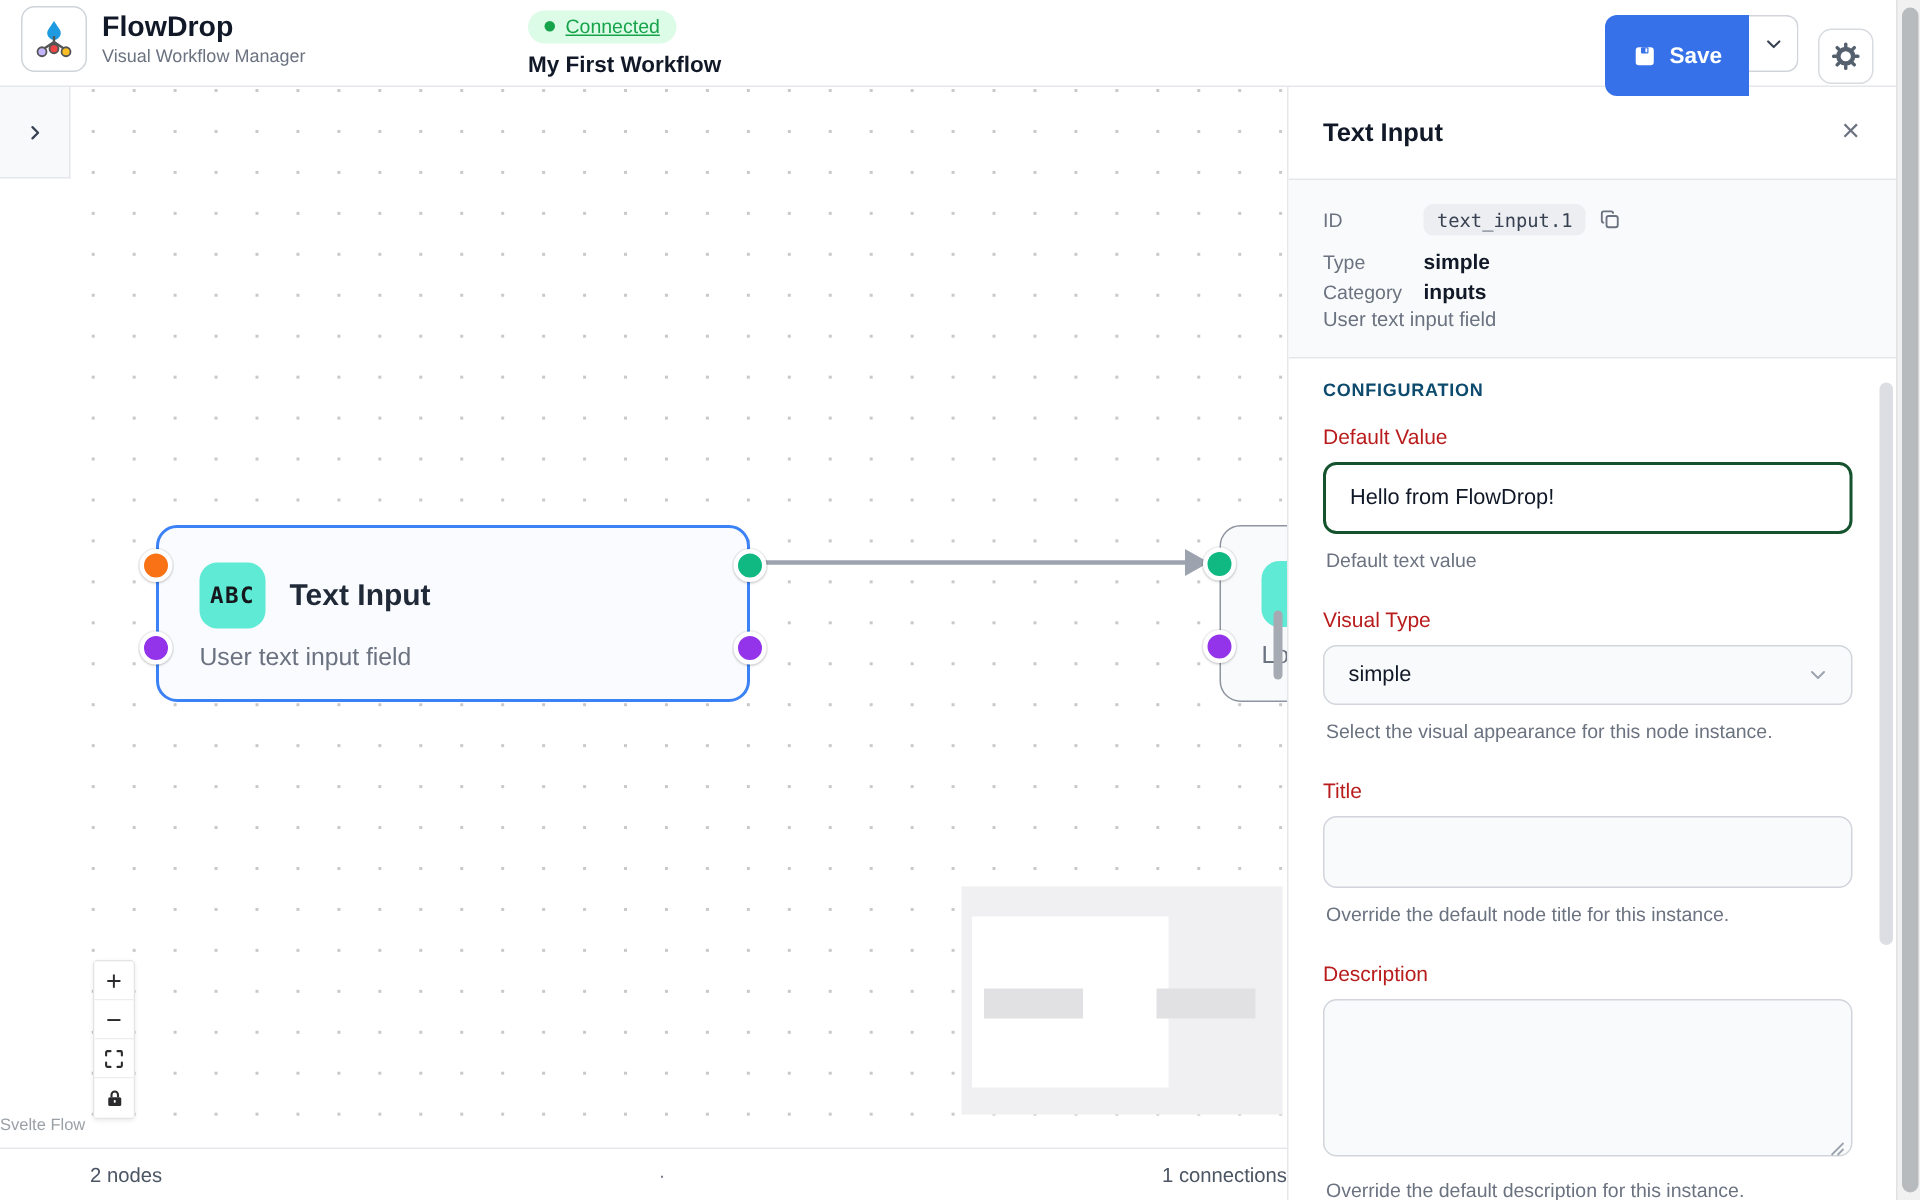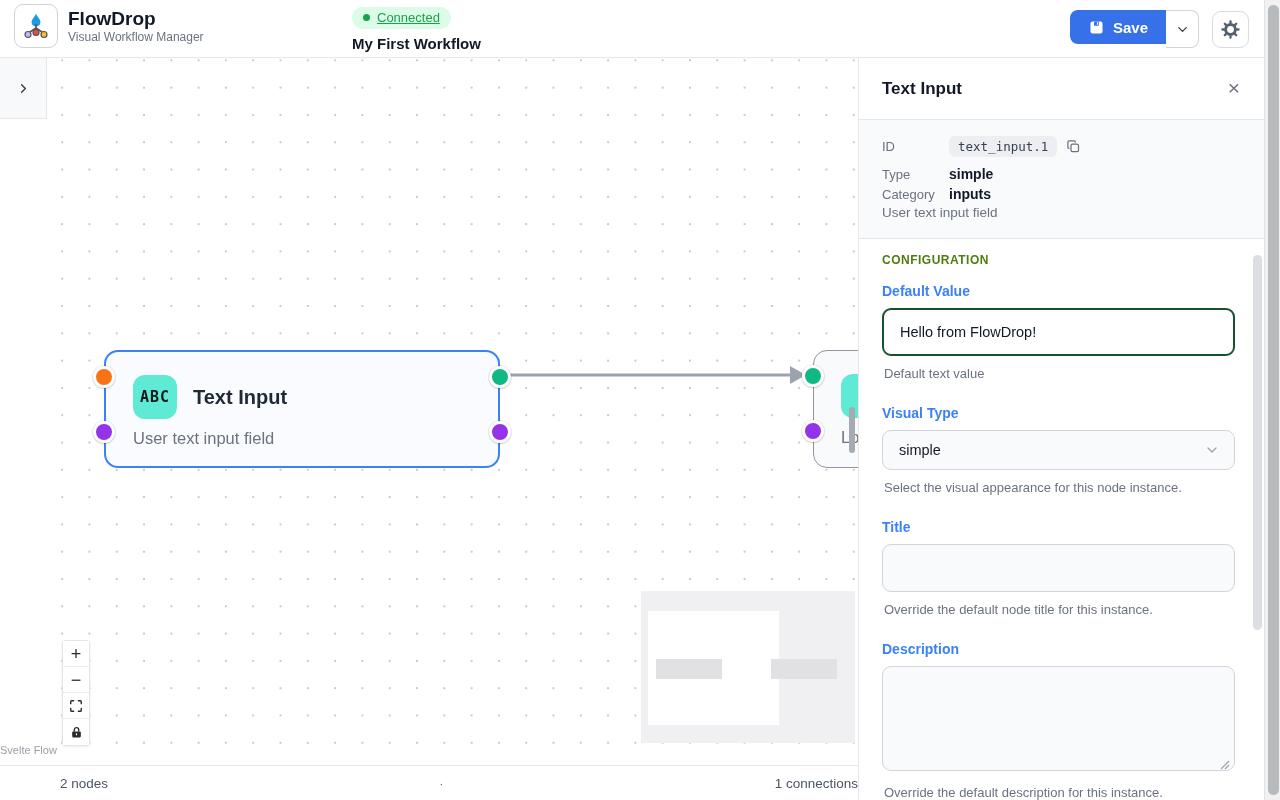--- a/index.html
+++ b/index.html
@@ -16,21 +16,21 @@
   .app-name { font-size:19px; font-weight:700; color:#111827; line-height:22px; }
   .app-sub { font-size:12px; color:#6b7280; line-height:15px; }
   .wf-center { position:absolute; left:352px; top:7px; display:flex; flex-direction:column; align-items:flex-start; }
   .badge { display:inline-flex; align-items:center; gap:7px; background:#dcfce7; color:#16a34a;
            font-size:13px; padding:3px 11px 4px 11px; border-radius:999px;text-decoration:underline; }
   .badge-dot { width:7px; height:7px; border-radius:50%; background:#16a34a; }
   .wf-title { margin-top:6px; font-size:15px; font-weight:700; color:#111827; }
   .header-right { position:absolute; right:31px; top:10px; display:flex; align-items:center; gap:13px; }
   .save-split { display:flex; }
   .save-btn { display:flex; align-items:center; gap:8px; background:#3671e9; color:#fff; border:none;
-              font-family:inherit; font-size:15px; font-weight:700; padding:0 18px; height:34px;
+              font-family:inherit; font-size:15px; font-weight:700; padding:0 18px; height:54px;
               border-radius:8px 0 0 8px; cursor:pointer; }
   .save-caret { width:33px; height:38px; background:#fff; border:1px solid #d1d5db; border-left:none;
                 border-radius:0 8px 8px 0; display:flex; align-items:center; justify-content:center; cursor:pointer; }
   .gear-btn { width:37px; height:37px; background:#fff; border:1px solid #d8dbe0; border-radius:9px;
               display:flex; align-items:center; justify-content:center; cursor:pointer; }
 
   
   .canvas { position:absolute; left:0; top:58px; width:858px; height:707px; background:#fff; overflow:hidden;
             background-image:radial-gradient(#c9c9c9 1.1px, transparent 1.1px);
             background-size:27.3px 27.3px; background-position:48.5px 16px; }
@@ -89,22 +89,22 @@
   .panel-info { padding:16px 24px 18px 23px; background:#f9fafb; border-bottom:1px solid #e5e7eb; }
   .info-row { display:flex; align-items:center; margin-bottom:9px; }
   .info-label { width:67px; font-size:13px; color:#6b7280; flex:none; }
   .id-pill { font-family:"DejaVu Sans Mono", monospace; font-size:12.5px; color:#374151;
              background:#eceef1; border-radius:6px; padding:3px 9px; }
   .copy-btn { background:none; border:none; margin-left:9px; cursor:pointer; display:flex; align-items:center; padding:0; }
   .info-value { font-size:14px; font-weight:600; color:#111827; }
   .info-desc { font-size:13.5px; color:#6b7280; margin-top:3px; }
 
   .panel-config { padding:14px 30px 0 23px; }
-  .config-heading { font-size:12px; font-weight:700; letter-spacing:.5px; color:#4d7c0f; margin-bottom:16px; }
-  .field-label { font-size:14px; font-weight:700; color:#3b82f6; margin-bottom:9px; }
+  .config-heading { font-size:12px; font-weight:700; letter-spacing:.5px; color:#0c4a6e; margin-bottom:16px; }
+  .field-label { font-size:14px; font-weight:400; color:#b91c1c; margin-bottom:9px; }
   .field-help { font-size:13px; color:#6b7280; margin:10px 0 24px 2px; }
   .text-input { width:353px; height:48px; border-radius:9px; font-family:inherit; font-size:14.5px;
                 color:#111827; padding:0 16px; outline:none; }
   .input-focused { background:#fff; border:2px solid #14532d; }
   .input-plain { background:#f9fafb; border:1px solid #d1d5db; }
   .select { width:353px; height:40px; border-radius:9px; background:#f9fafb; border:1px solid #d1d5db;
             display:flex; align-items:center; justify-content:space-between; padding:0 14px 0 16px;
             font-size:14.5px; color:#111827; cursor:pointer; }
   .textarea { width:353px; height:105px; border-radius:9px; background:#f9fafb; border:1px solid #d1d5db;
               position:relative; font-family:inherit; font-size:14.5px; padding:10px 14px; color:#111827; resize:none; }

